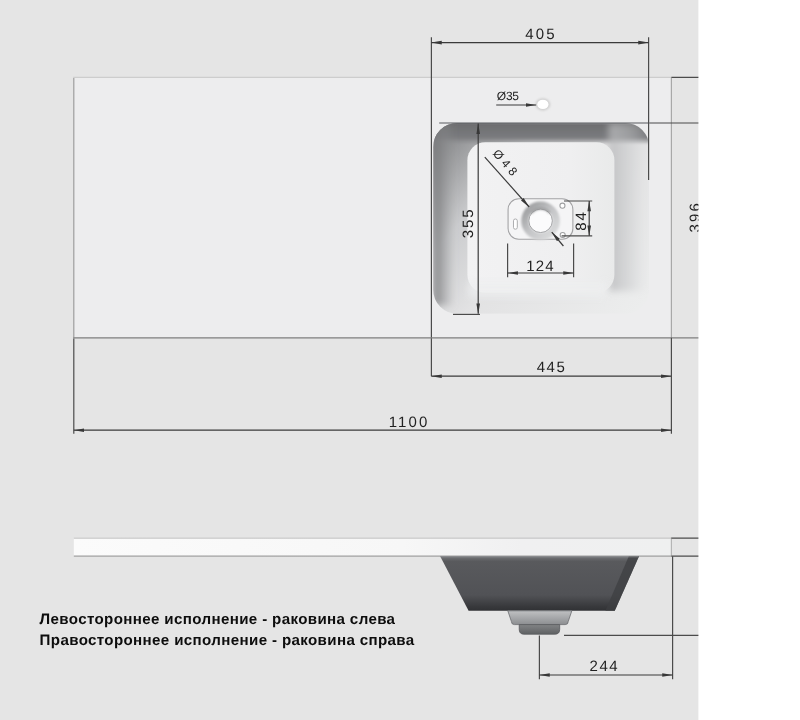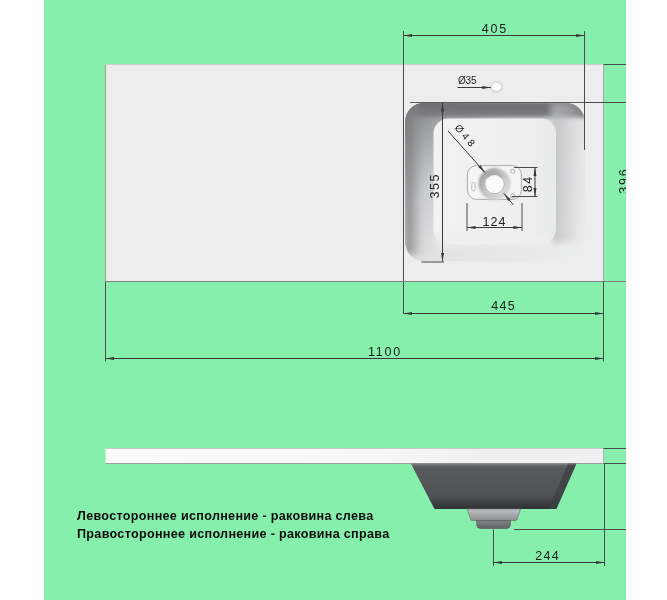--- a/index.html
+++ b/index.html
@@ -1,16 +1,16 @@
 <!DOCTYPE html>
 <html><head>
 <meta charset="utf-8">
 <style>
   html,body{margin:0;padding:0;background:#ffffff;}
-  #stage{position:relative;width:582px;height:600px;background:#86efac;overflow:hidden;margin-left:44px;}
+  #stage{position:relative;width:582px;height:600px;background:#e5e5e5;overflow:hidden;}
   svg{display:block;}
   text{font-family:"Liberation Sans", sans-serif;fill:#222222;opacity:0.999;}
   .dim{font-size:12.5px;}
   .dia{font-size:10px;}
   .lbl{font-size:12.6px;font-weight:bold;letter-spacing:0.3px;fill:#0d0d0d;}
 </style>
 </head>
 <body>
 <div id="stage">
 <svg width="667" height="600" viewBox="0 0 667 600">

